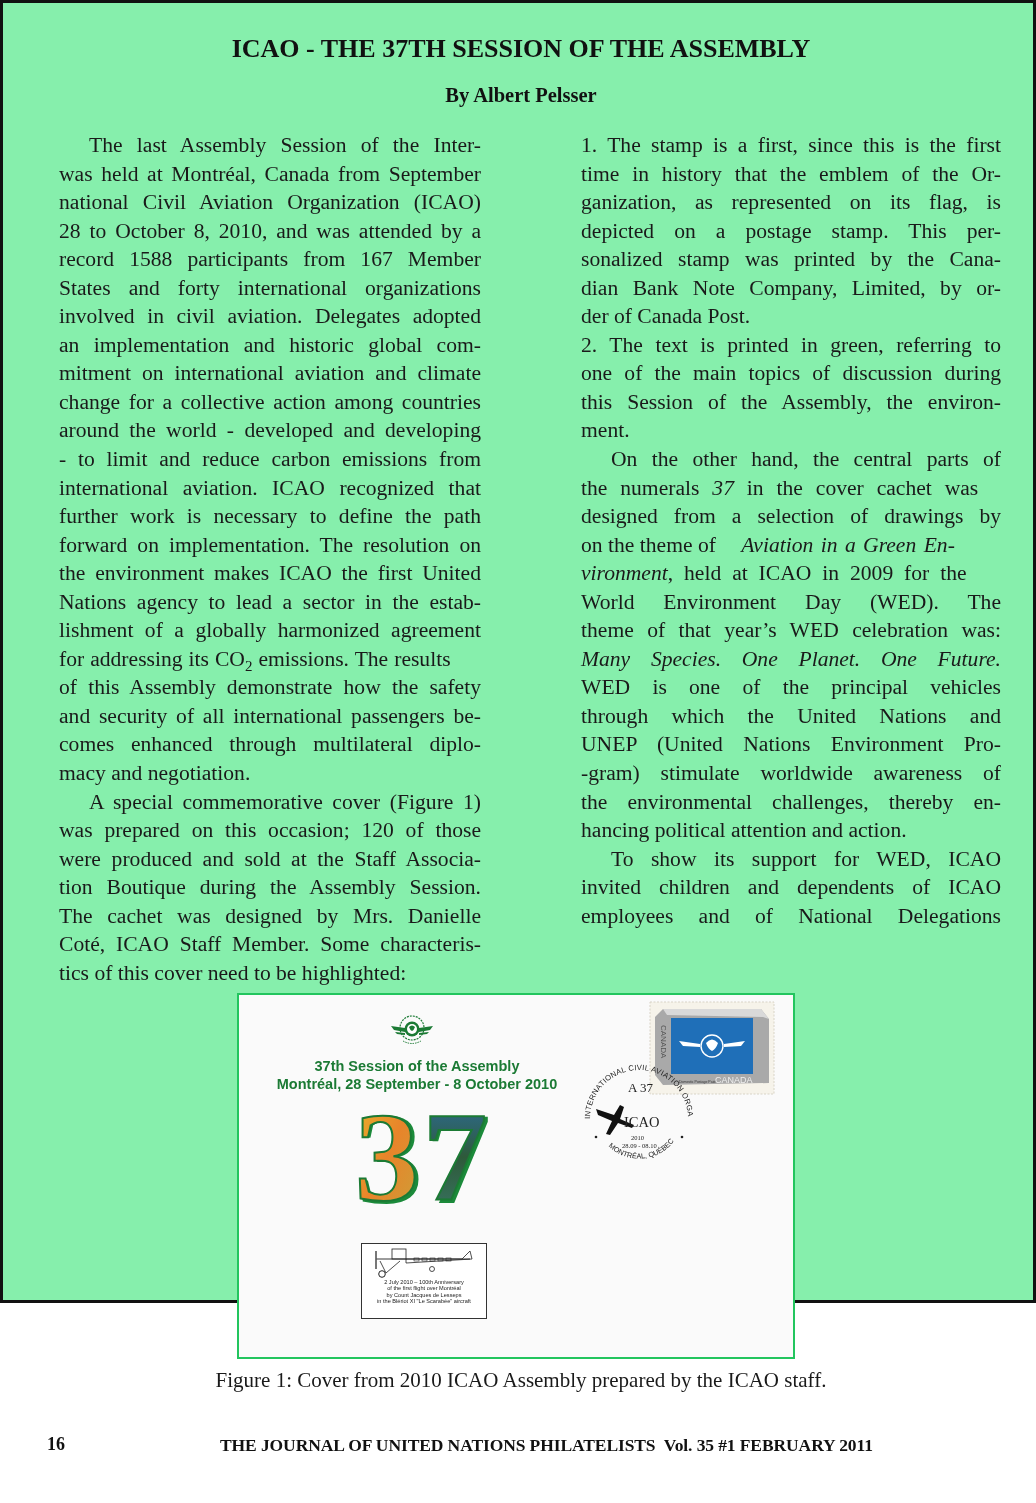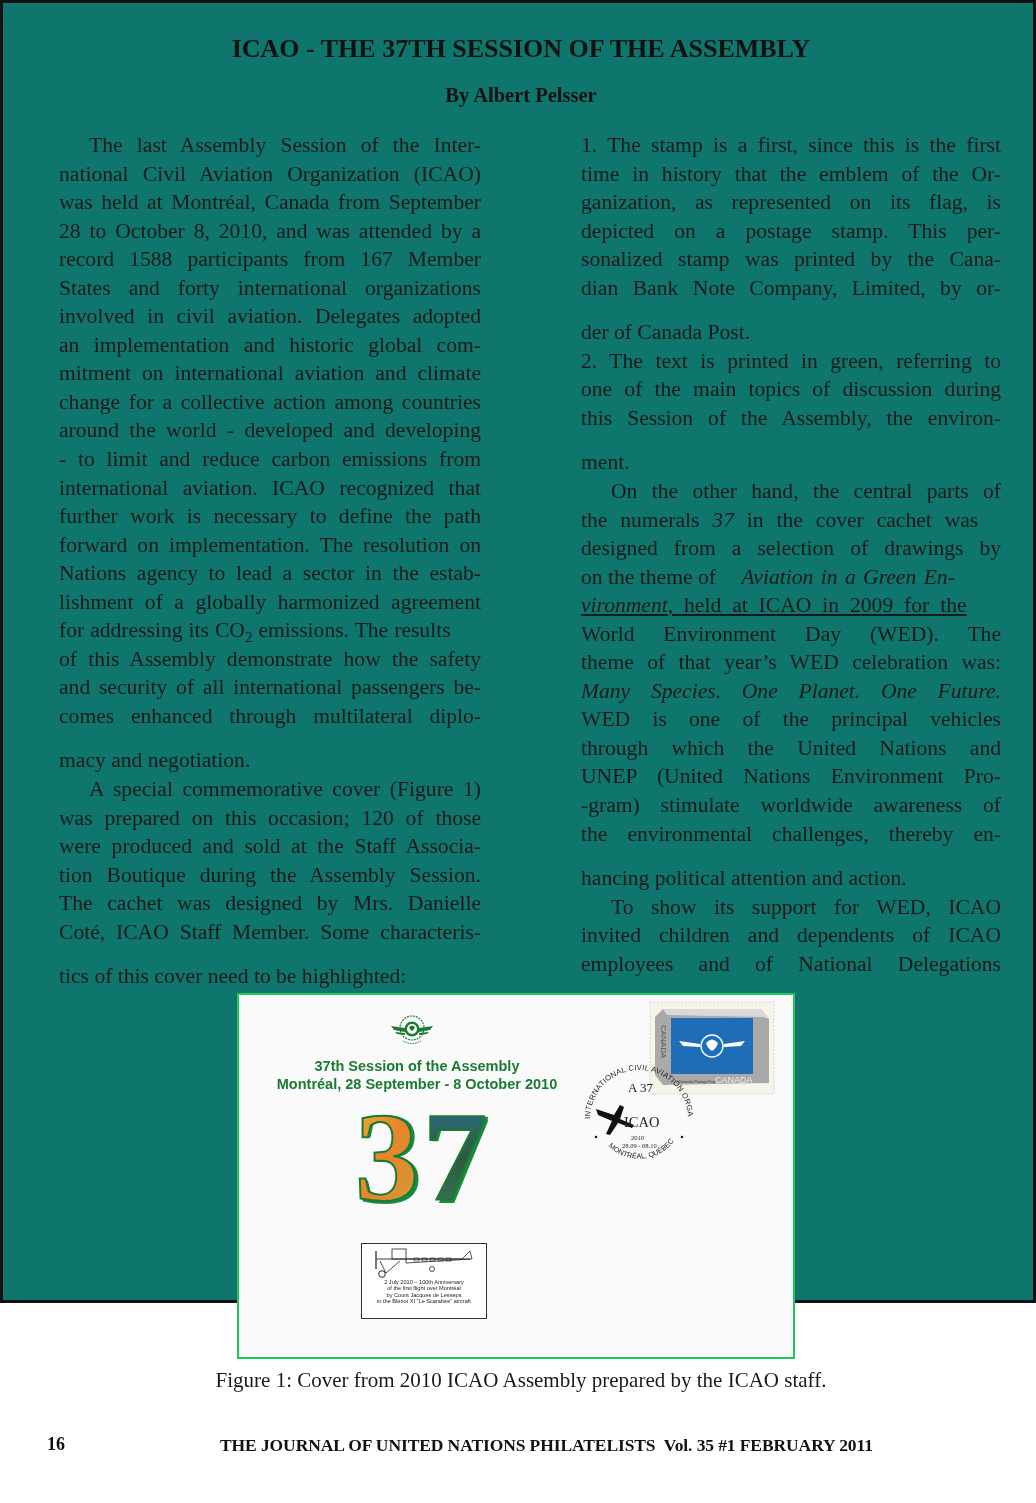--- a/index.html
+++ b/index.html
@@ -1,37 +1,37 @@
 <!DOCTYPE html>
 <html><head>
 <meta charset="utf-8">
 <style>
   html, body { margin: 0; padding: 0; background: #ffffff; }
   body { width: 1036px; height: 1503px; position: relative; overflow: hidden; }
   .page {
     position: absolute; left: 0; top: 0; width: 1036px; height: 1303px;
-    box-sizing: border-box; border: 3px solid #111; background: #0f766e;
+    box-sizing: border-box; border: 3px solid #111; background: #86efac;
     font-family: "Liberation Serif", "DejaVu Serif", serif; color: #1a1a1a;
   }
   .title {
     position: absolute; left: 0; width: 1036px; top: 31px; text-align: center;
     font-weight: bold; font-size: 26px; letter-spacing: 0px; color: #111;
   }
   .byline {
     position: absolute; left: 0; width: 1036px; top: 81px; text-align: center;
     font-weight: bold; font-size: 20.5px; color: #111;
   }
   .col { position: absolute; top: 128px; }
   .col.left { left: 56px; width: 422px; }
   .col.right { left: 578px; width: 420px; }
   .line {
     display: block; height: 28.55px; line-height: 28.55px; font-size: 21.6px;
     text-align: justify; text-align-last: justify; white-space: nowrap;
   }
-  .line.last { text-align-last: left; margin-top: 16px; }
+  .line.last { text-align-last: left; }
   .line.indent { padding-left: 30px; }
   .it { font-style: italic; }
   sub { font-size: 15px; line-height: 0; vertical-align: -5px; }
 
   
   .cover {
     position: absolute; left: 234px; top: 990px; width: 558px; height: 366px;
     box-sizing: border-box; border: 2px solid #22c55e; background: #fafafa;
   }
   .cover-emblem { position: absolute; left: 150px; top: 16px; width: 46px; height: 36px; }
@@ -71,34 +71,35 @@
 </head>
 <body>
 
 <div class="page">
 
   <div class="title">ICAO - THE 37TH SESSION OF THE ASSEMBLY</div>
   <div class="byline">By Albert Pelsser</div>
 
   <div class="col left">
     <span class="line indent">The last Assembly Session of the Inter-</span>
+    <span class="line">was held at Montréal, Canada from September</span>
     <span class="line">national Civil Aviation Organization (ICAO)</span>
-    <span class="line">was held at Montréal, Canada from September</span>
     <span class="line">28 to October 8, 2010, and was attended by a</span>
     <span class="line">record 1588 participants from 167 Member</span>
     <span class="line">States and forty international organizations</span>
     <span class="line">involved in civil aviation. Delegates adopted</span>
     <span class="line">an implementation and historic global com-</span>
     <span class="line">mitment on international aviation and climate</span>
     <span class="line">change for a collective action among countries</span>
     <span class="line">around the world - developed and developing</span>
     <span class="line">- to limit and reduce carbon emissions from</span>
     <span class="line">international aviation. ICAO recognized that</span>
     <span class="line">further work is necessary to define the path</span>
     <span class="line">forward on implementation. The resolution on</span>
+    <span class="line">the environment makes ICAO the first United</span>
     <span class="line">Nations agency to lead a sector in the estab-</span>
     <span class="line">lishment of a globally harmonized agreement</span>
     <span class="line" style="text-align:left;text-align-last:left;word-spacing:0.6px;"><span>for addressing its CO</span><sub>2</sub><span> emissions. The results</span></span>
     <span class="line">of this Assembly demonstrate how the safety</span>
     <span class="line">and security of all international passengers be-</span>
     <span class="line">comes enhanced through multilateral diplo-</span>
     <span class="line last">macy and negotiation.</span>
     <span class="line indent">A special commemorative cover (Figure 1)</span>
     <span class="line">was prepared on this occasion; 120 of those</span>
     <span class="line">were produced and sold at the Staff Associa-</span>
@@ -117,21 +118,21 @@
     <span class="line">dian Bank Note Company, Limited, by or-</span>
     <span class="line last">der of Canada Post.</span>
     <span class="line">2. The text is printed in green, referring to</span>
     <span class="line">one of the main topics of discussion during</span>
     <span class="line">this Session of the Assembly,  the environ-</span>
     <span class="line last">ment.</span>
     <span class="line indent">On the other hand, the central parts of</span>
     <span class="line" style="text-align:left;text-align-last:left;word-spacing:7.5px;"><span>the numerals </span><span class="it">37</span><span> in the cover cachet was</span></span>
     <span class="line">designed from a selection of drawings by</span>
     <span class="line" style="text-align:left;text-align-last:left;"><span>on the  theme of </span><span class="it" style="word-spacing:2px;margin-left:20px;">Aviation in a  Green En-</span></span>
-    <span class="line" style="text-align:right;text-align-last:left;word-spacing:5.5px;text-decoration:underline;"><span class="it">vironment</span><span>, held at ICAO in 2009 for the</span></span>
+    <span class="line" style="text-align:right;text-align-last:left;word-spacing:5.5px;"><span class="it">vironment</span><span>, held at ICAO in 2009 for the</span></span>
     <span class="line">World Environment Day (WED). The</span>
     <span class="line">theme of that year’s WED celebration was:</span>
     <span class="line it">Many Species. One Planet. One Future.</span>
     <span class="line">WED is one of the principal vehicles</span>
     <span class="line">through which the United Nations and</span>
     <span class="line">UNEP (United Nations Environment  Pro-</span>
     <span class="line">-gram) stimulate worldwide awareness of</span>
     <span class="line">the environmental challenges, thereby en-</span>
     <span class="line last">hancing political attention and action.</span>
     <span class="line indent">To show its support for WED, ICAO</span>

